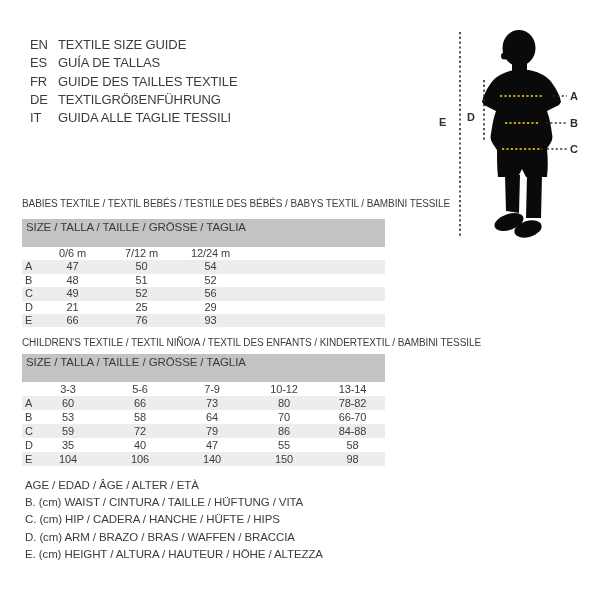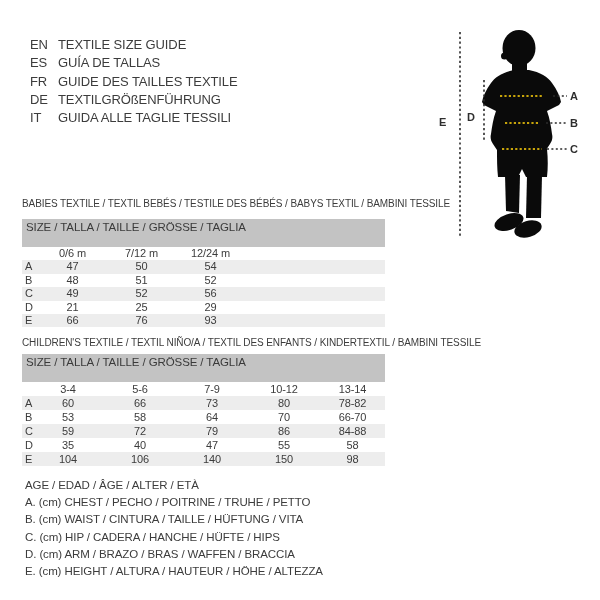--- a/index.html
+++ b/index.html
@@ -142,21 +142,21 @@
       <span class="c">93</span>
       <span></span>
     </div>
   </div>
 
   <div class="sec-title" style="top:336px;">CHILDREN'S TEXTILE / TEXTIL NIÑO/A / TEXTIL DES ENFANTS / KINDERTEXTIL / BAMBINI TESSILE</div>
   <div class="tbl children" style="top:354px;">
     <div class="hdrbar">SIZE / TALLA / TAILLE / GRÖSSE / TAGLIA</div>
     <div class="trow cols g6">
       <span class="l"></span>
-      <span class="c">3-4</span>
+      <span class="c">3-3</span>
       <span class="c">5-6</span>
       <span class="c">7-9</span>
       <span class="c">10-12</span>
       <span class="c">13-14</span>
     </div>
     <div class="trow g6 alt">
       <span class="l">A</span>
       <span class="c">60</span>
       <span class="c">66</span>
       <span class="c">73</span>
@@ -192,20 +192,19 @@
       <span class="c">104</span>
       <span class="c">106</span>
       <span class="c">140</span>
       <span class="c">150</span>
       <span class="c">98</span>
     </div>
   </div>
 
   <div class="legend">
     <div>AGE / EDAD / ÂGE / ALTER / ETÀ</div>
-    <div>A. (cm) CHEST / PECHO / POITRINE / TRUHE / PETTO</div>
     <div>B. (cm) WAIST / CINTURA / TAILLE / HÜFTUNG / VITA</div>
     <div>C. (cm) HIP / CADERA / HANCHE / HÜFTE / HIPS</div>
     <div>D. (cm) ARM / BRAZO / BRAS / WAFFEN / BRACCIA</div>
     <div>E. (cm) HEIGHT / ALTURA / HAUTEUR / HÖHE / ALTEZZA</div>
   </div>
 
 </div>
 
 </body></html>

